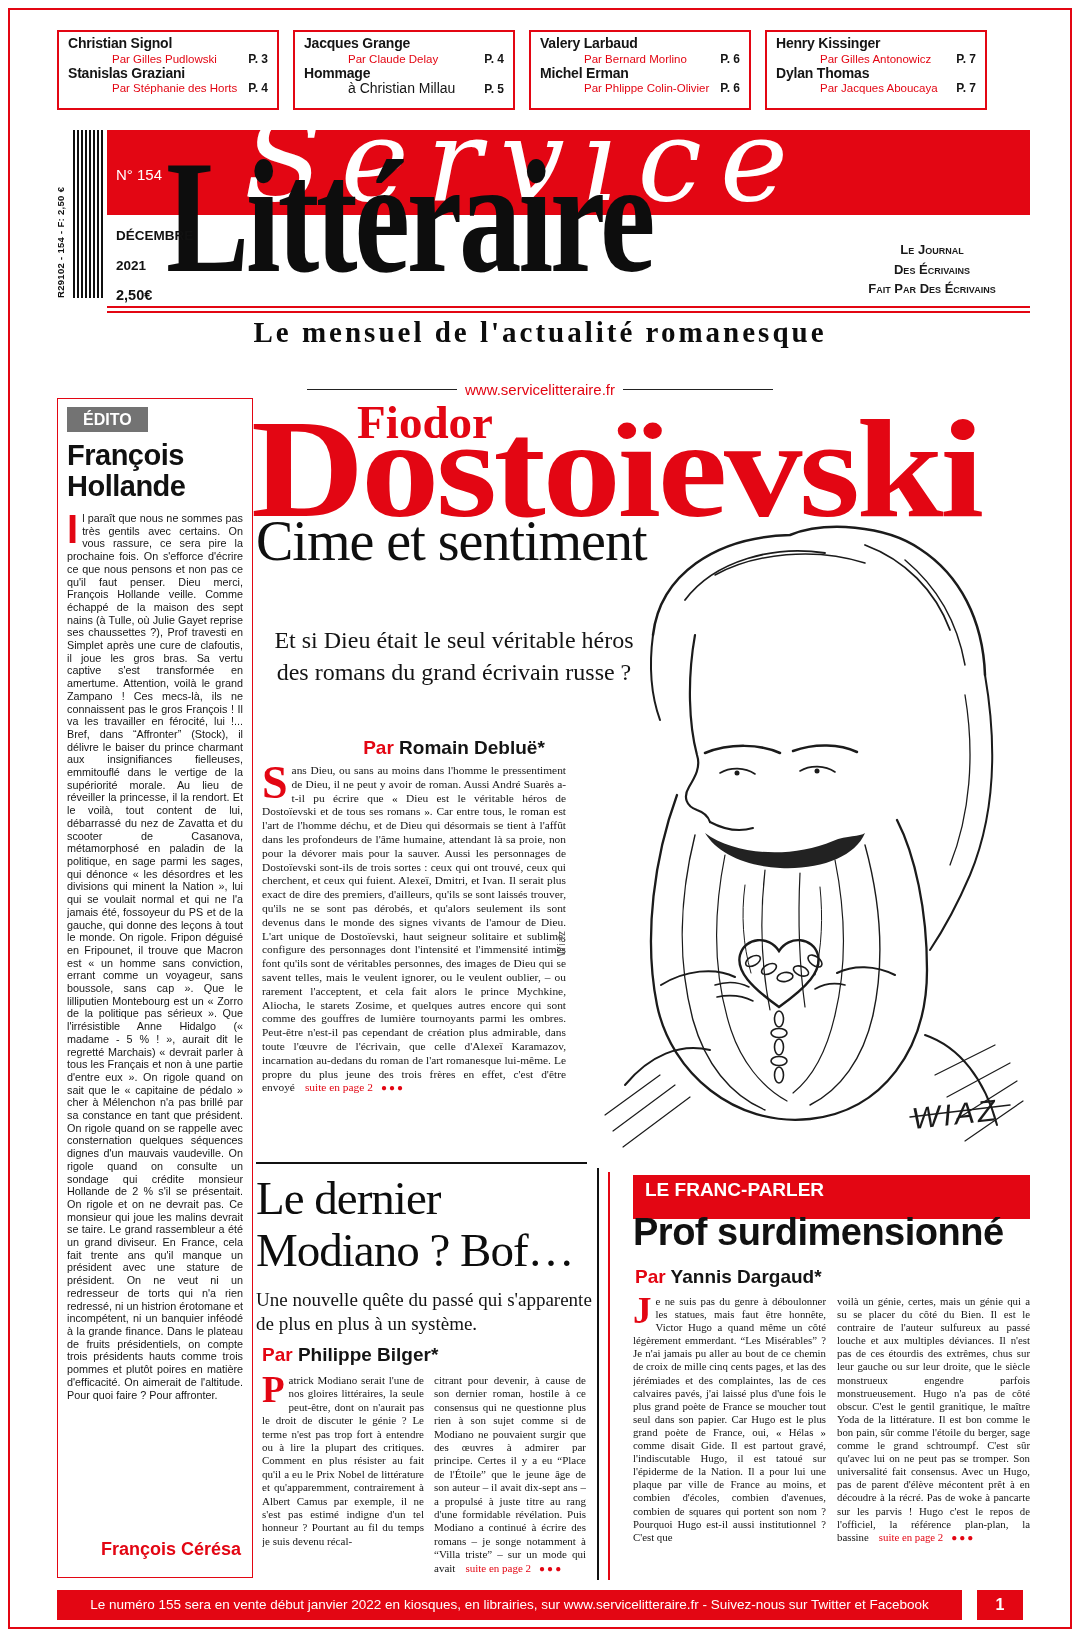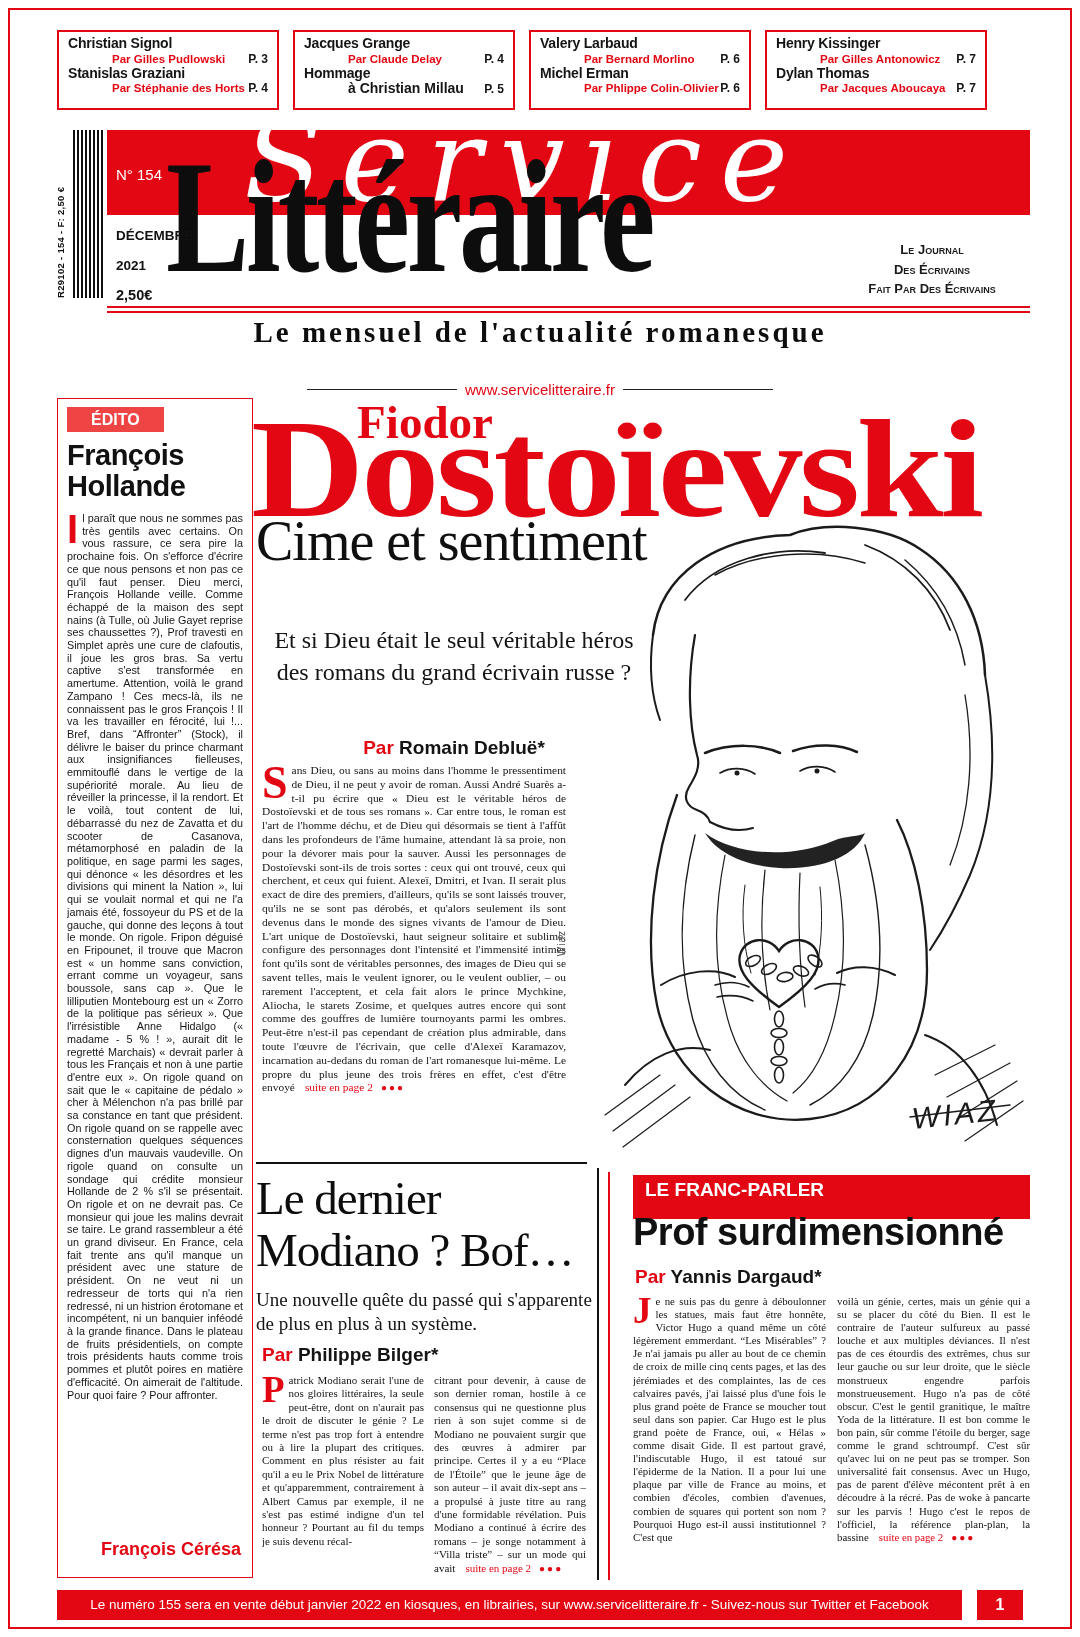--- a/index.html
+++ b/index.html
@@ -6,21 +6,21 @@
   #page{position:relative;width:1080px;height:1637px;background:#fff;overflow:hidden;
         font-family:"Liberation Sans",sans-serif;color:#111;}
   .abs{position:absolute;}
   .frame{position:absolute;inset:8px;border:2px solid #e30613;pointer-events:none;}
 
   
   .idx{position:absolute;top:30px;width:222px;height:80px;border:2.5px solid #e30613;background:#fff;
        padding:4px 9px;box-sizing:border-box;z-index:5;}
   .idx-title{font-weight:700;font-size:14px;line-height:15.5px;color:#151515;letter-spacing:-.2px;}
   .idx-row{display:flex;justify-content:space-between;align-items:baseline;}
-  .idx-by{font-weight:700;font-size:11.5px;line-height:14px;color:#e30613;padding-left:44px;}
+  .idx-by{font-weight:400;font-size:11.5px;line-height:14px;color:#e30613;padding-left:44px;}
   .idx-by--black{color:#151515;font-size:14px;}
   .idx-page{font-weight:700;font-size:12px;color:#151515;}
 
   
   .band{left:107px;top:130px;width:923px;height:85px;background:#e30613;z-index:1;}
   .barcode{left:57px;top:130px;width:46px;height:170px;z-index:2;}
   .barcode-stripes{position:absolute;left:16px;top:0;width:30px;height:168px;
      background:repeating-linear-gradient(90deg,#101010 0 2px,#fff 2px 4px);}
   .barcode-text{position:absolute;left:-2px;top:168px;transform:rotate(-90deg);transform-origin:0 0;
      font-size:9.5px;font-weight:700;letter-spacing:.3px;white-space:nowrap;color:#101010;}
@@ -40,22 +40,22 @@
      font-weight:700;font-size:29px;letter-spacing:3px;color:#0d0d0d;}
   .mh-quote{left:57px;top:352px;width:966px;text-align:center;font-family:"DejaVu Serif",serif;
      font-style:italic;font-size:19px;color:#161616;}
   .mh-site{left:57px;top:381px;width:966px;display:flex;align-items:center;justify-content:center;gap:8px;}
   .mh-site .dash{width:150px;height:1.5px;background:#222;}
   .mh-site .url{color:#e30613;font-size:15px;}
 
   
   .edito{left:57px;top:398px;width:196px;height:1180px;border:1.5px solid #e30613;box-sizing:border-box;
      padding:8px 9px 9px;display:flex;flex-direction:column;}
-  .edito-label{background:#ef4444;color:#fff;font-weight:700;font-size:16px;line-height:25px;
-     padding:0 24px;align-self:flex-start;}
+  .edito-label{background:#737373;color:#fff;font-weight:700;font-size:16px;line-height:25px;
+     padding:0 16px;align-self:flex-start;}
   .edito-title{font-weight:800;font-size:29px;line-height:31px;color:#111;margin:8px 0 10px;letter-spacing:-.5px;}
   .edito-body{flex:1;overflow:hidden;font-size:10.8px;line-height:12.7px;text-align:justify;color:#161616;}
   .edito-sig{text-align:right;color:#e30613;font-weight:700;font-size:18px;margin:4px 2px 8px 0;}
   .edito-note{border:1px solid #e30613;padding:5px 7px;font-size:11.5px;line-height:14px;color:#222;}
   .star{color:#e30613;font-weight:700;}
 
   
   .dc{float:left;font-family:"Liberation Serif",serif;font-weight:700;color:#e30613;padding-right:4px;}
   .dc-edito{font-family:"Liberation Sans",sans-serif;font-size:40px;line-height:34px;}
   .dc-big{font-size:46px;line-height:38px;}

